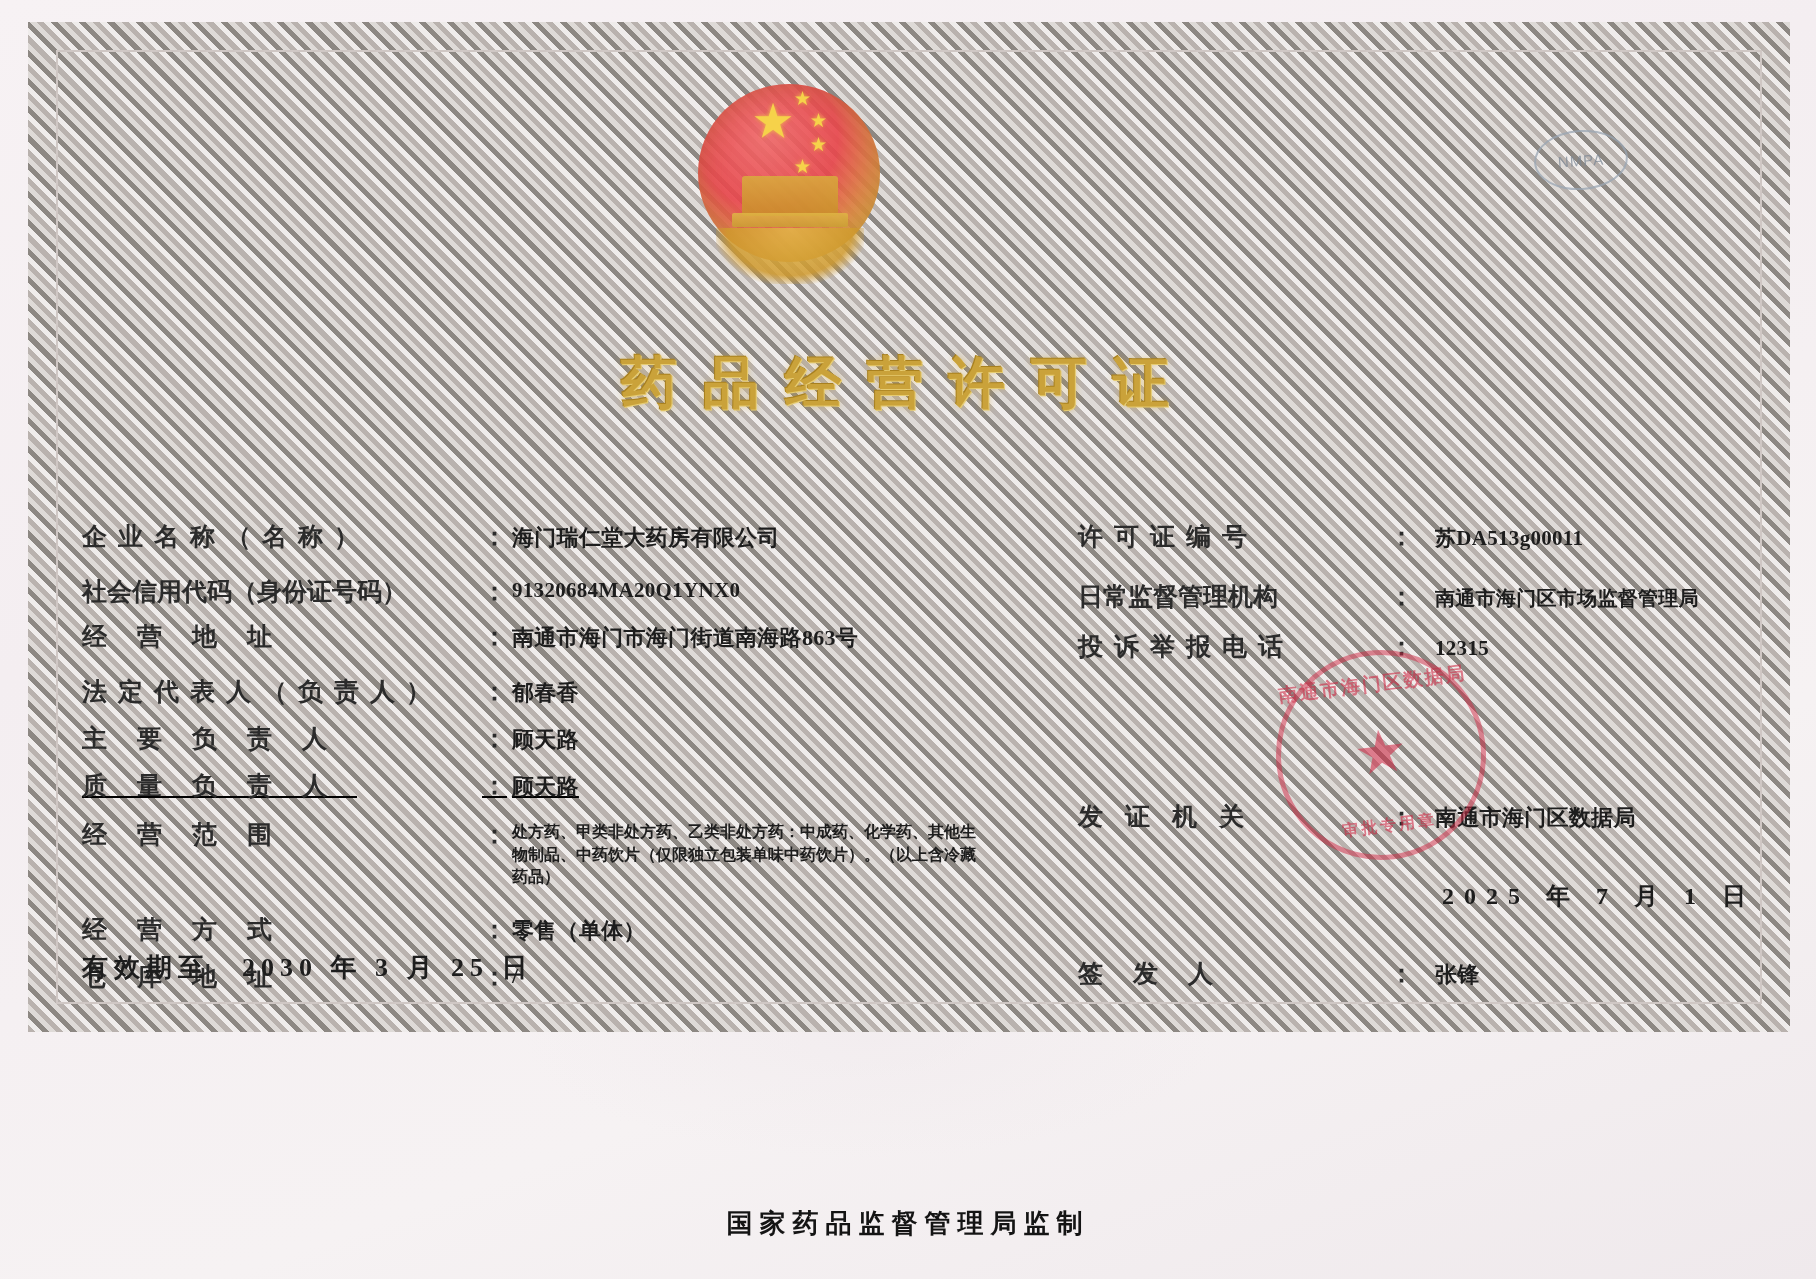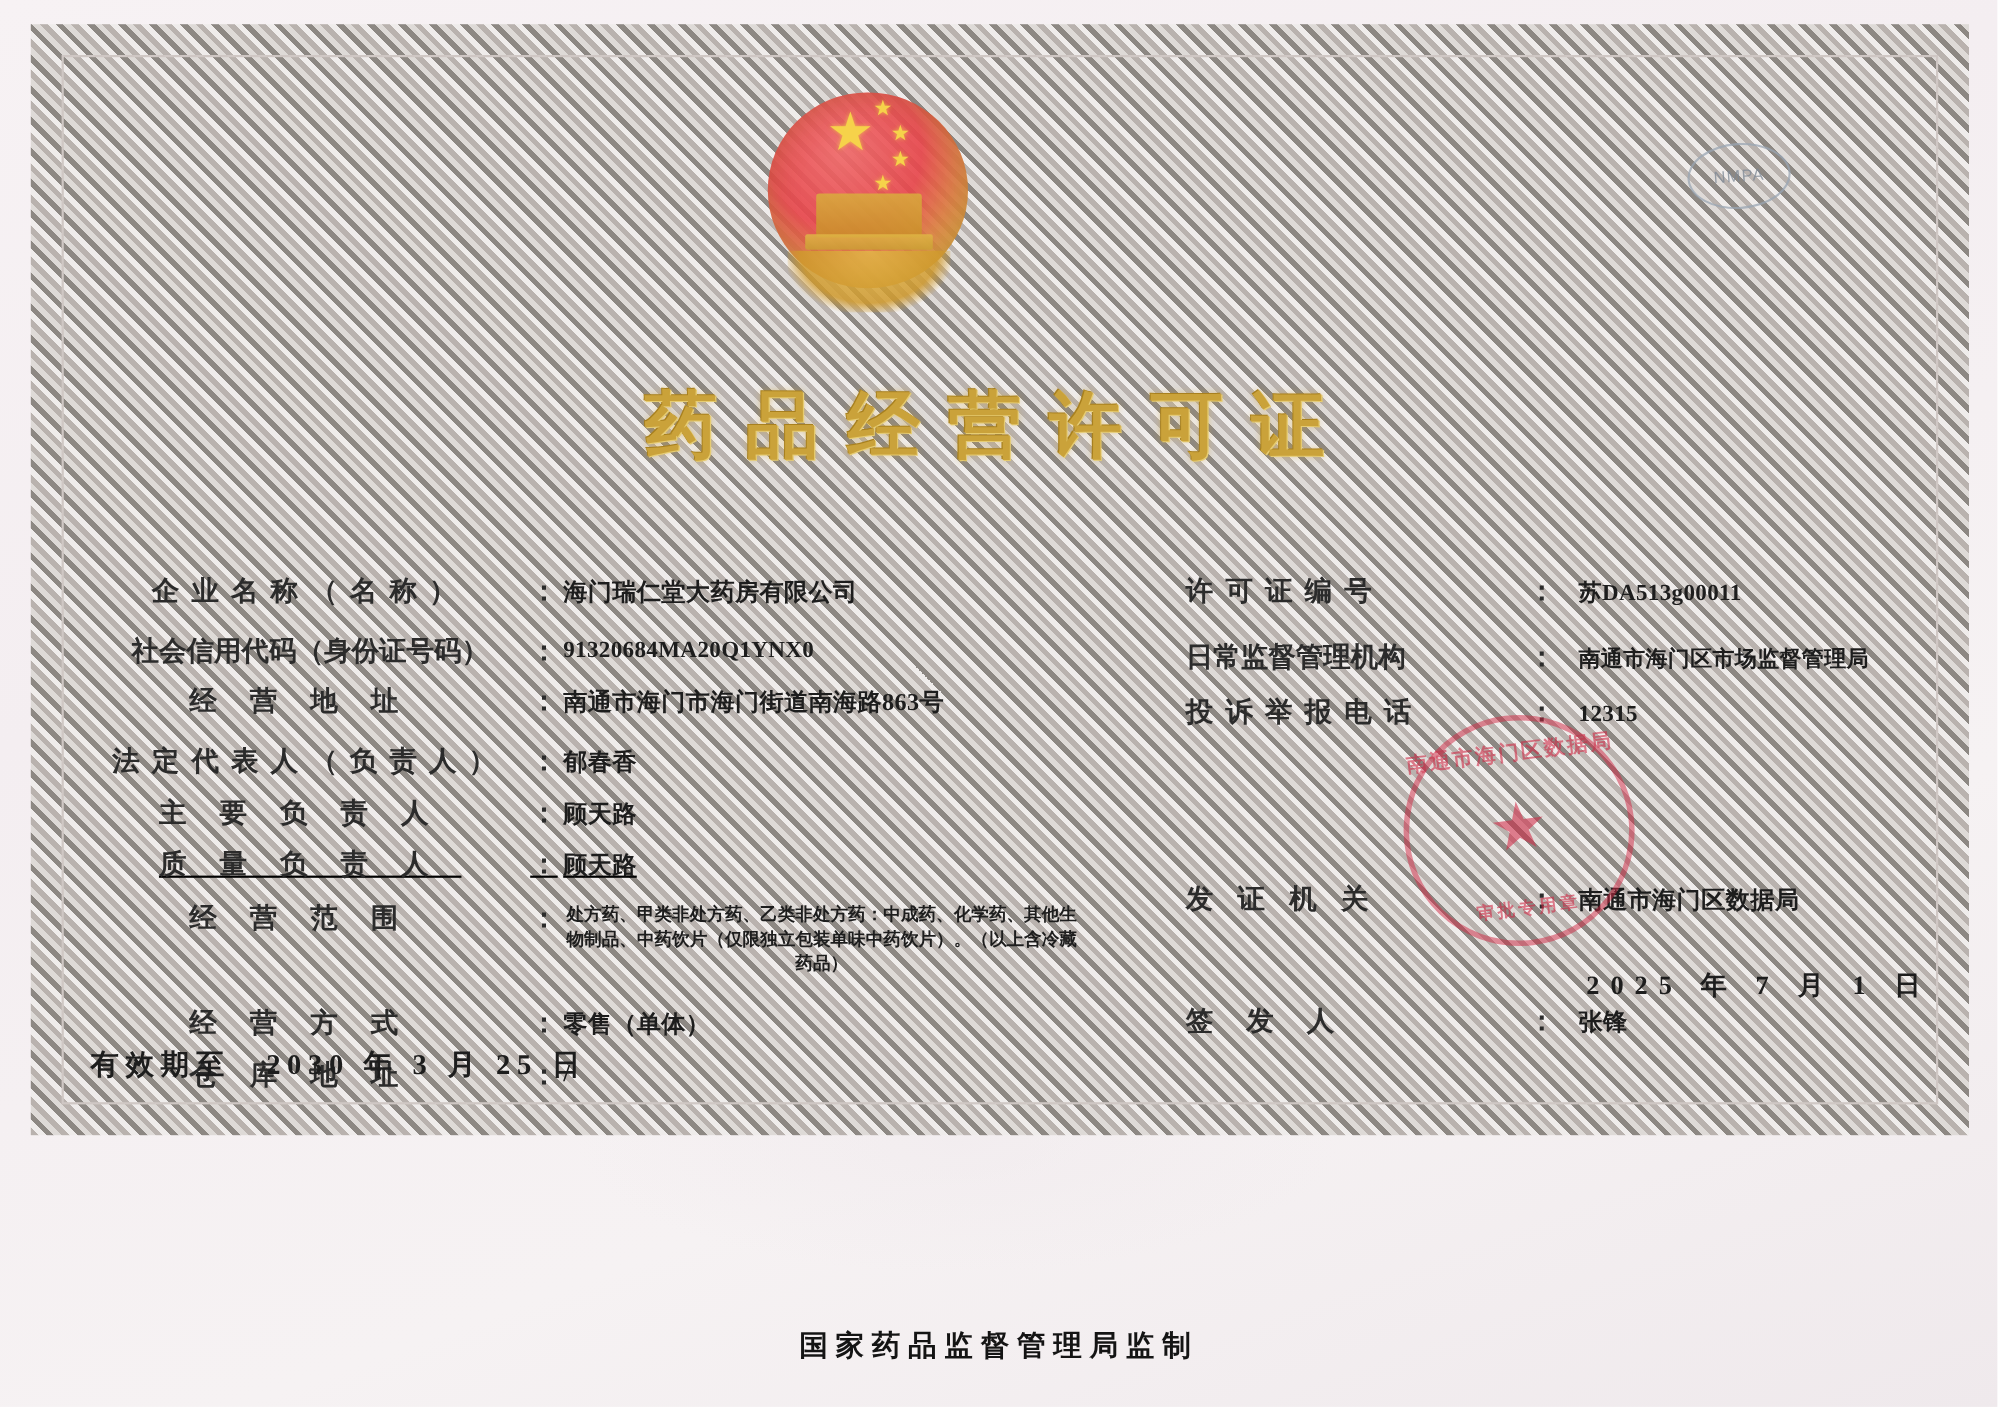--- a/index.html
+++ b/index.html
@@ -134,40 +134,40 @@
     transform: rotate(-4deg);
   }
 
   
   .cert-title {
     position: absolute;
     left: 0;
     top: 355px;
     width: 1816px;
     text-align: center;
-    font-size: 66px;
+    font-size: 56px;
     letter-spacing: 26px;
     font-weight: bold;
     color: #caa23a;
     text-shadow:
       1px 1px 0 #e6cc72,
       -1px -1px 0 #a8801f,
       0 0 7px rgba(205,160,50,.55);
     line-height: 1;
   }
 
   
   .fields {
     position: absolute;
     left: 0;
     top: 520px;
     width: 1816px;
     height: 480px;
   }
-  .col-left  { position: absolute; left: 82px;  top: 0; width: 1000px; text-align: center; }
+  .col-left  { position: absolute; left: 82px;  top: 0; width: 1000px; }
   .col-right { position: absolute; left: 1078px; top: 0; width: 660px; }
 
   .row {
     position: relative;
     display: flex;
     align-items: flex-start;
     margin-bottom: 8px;
   }
   .lbl {
     font-size: 25px;
@@ -406,21 +406,21 @@
         <span class="colon">：</span>
         <span class="val mono">12315</span>
       </div>
 
       <div class="fixedrow" style="left:0; top:280px;">
         <span class="lbl lw-right sp2">发证机关</span>
         <span class="colon">：</span>
         <span class="val">南通市海门区数据局</span>
       </div>
 
-      <div class="fixedrow" style="left:0; top:391px;font-family:Liberation Serif, serif;">
+      <div class="fixedrow" style="left:0; top:437px;font-family:Liberation Serif, serif;">
         <span class="lbl lw-right sp3">签发人</span>
         <span class="colon">：</span>
         <span class="val">张锋</span>
       </div>
 
     </div>
   </div>
 
   <div class="seal">
     <div class="seal-top">南通市海门区数据局</div>

